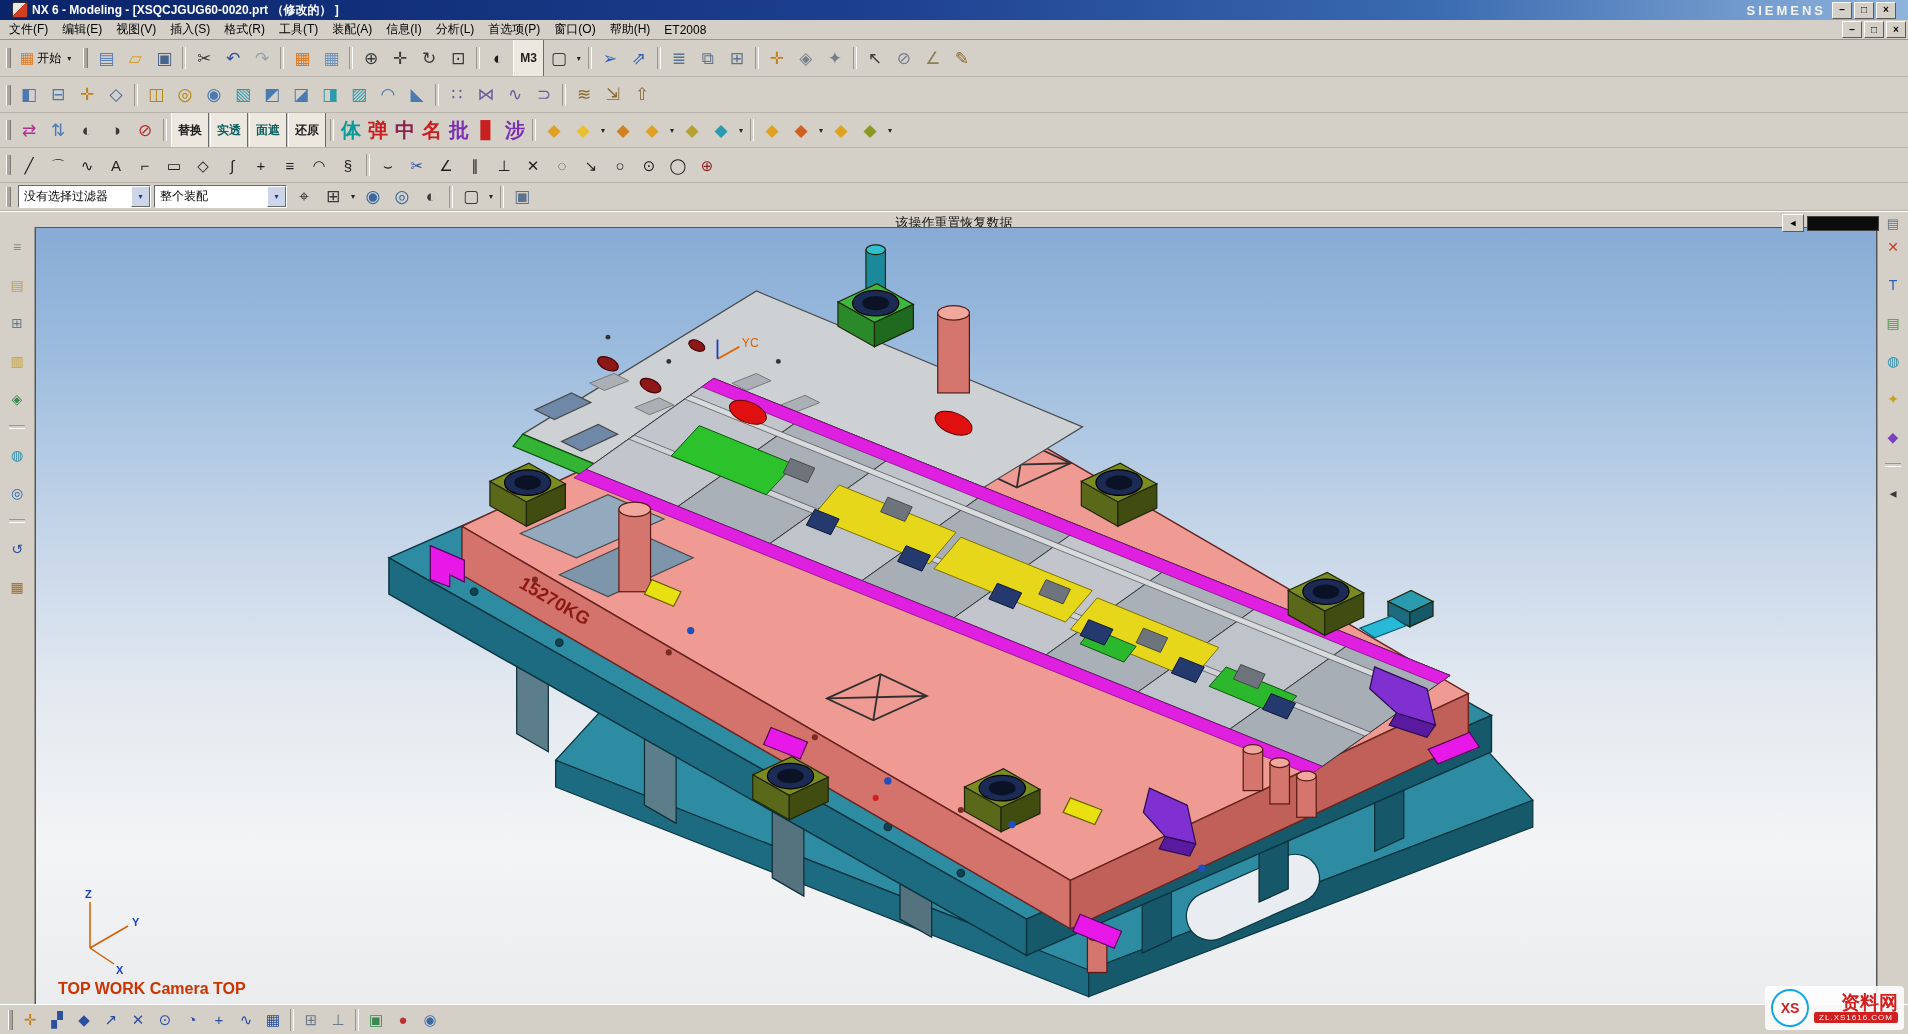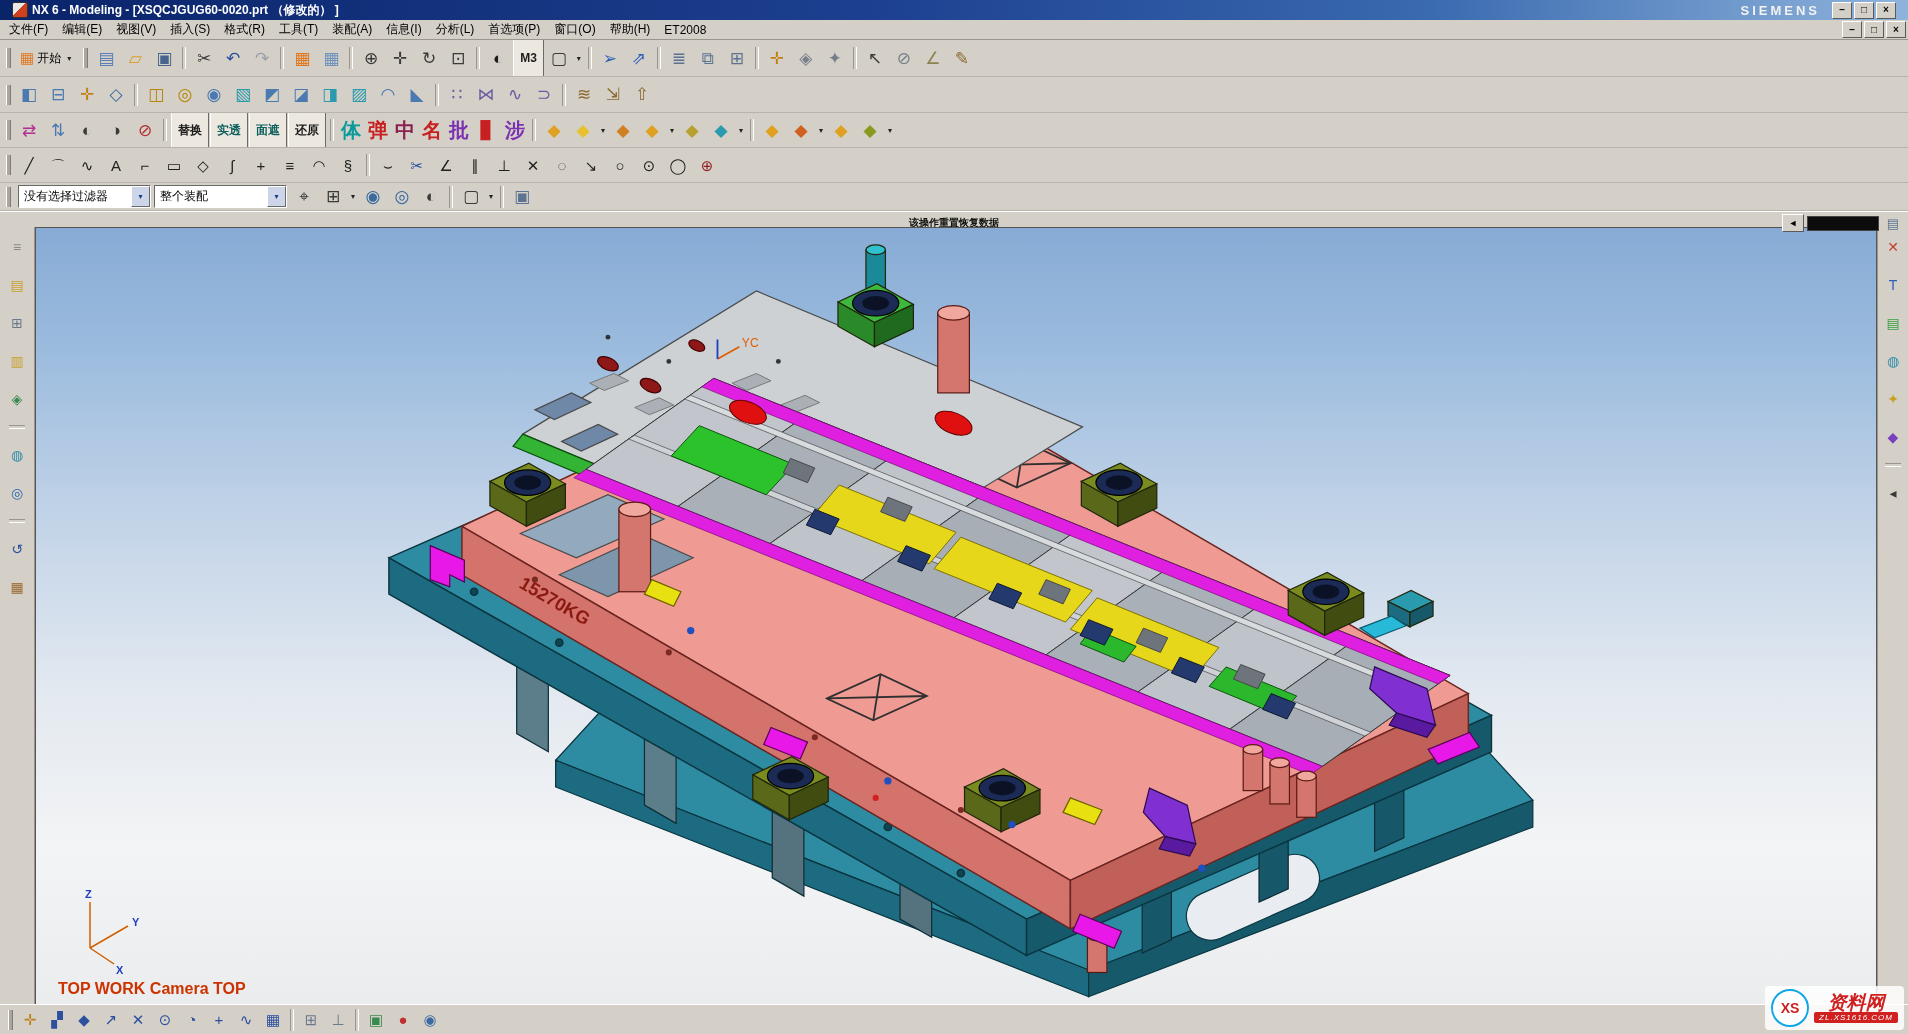--- a/index.html
+++ b/index.html
@@ -10,21 +10,21 @@
   }
   
   .titlebar{
     height:20px;display:flex;align-items:center;padding:0 12px;
     background:linear-gradient(90deg,#0a246a 0%,#1c3f8f 45%,#3a6ab0 75%,#8fb4dc 100%);
     color:#fff;font-size:12px;font-weight:bold;
   }
   .appicon{width:14px;height:14px;margin-right:4px;border-radius:2px;
     background:linear-gradient(135deg,#e8e8e8 45%,#d04020 45%);border:1px solid #333;}
   .tb-title{flex:1;white-space:nowrap;overflow:hidden;}
-  .brand{letter-spacing:3px;font-size:13px;margin-right:10px;color:#f2f2f2;}
+  .brand{letter-spacing:3px;font-size:13px;margin-right:4px;color:#f2f2f2;}
   .winbtn{width:18px;height:15px;margin-left:2px;background:#d4d0c8;color:#000;
     border:1px solid;border-color:#fff #5a5a5a #5a5a5a #fff;font-size:10px;font-weight:bold;
     display:grid;place-items:center;line-height:1;}
   
   .menubar{height:19px;display:flex;align-items:center;background:#d4d0c8;
     border-bottom:1px solid #9a968e;font-size:12px;padding:0 2px;}
   .menus{display:flex;align-items:center;}
   .menu-item{padding:1px 7px;white-space:nowrap;}
   .mdi{margin-left:auto;display:flex;}
   
@@ -48,21 +48,21 @@
   .selbar{height:27px;display:flex;align-items:center;background:#d4d0c8;
     border-bottom:1px solid #b8b4ac;padding-left:2px;gap:3px;}
   .dd{display:flex;align-items:center;height:21px;background:#fff;font-size:12px;
     border:1px solid;border-color:#6a6a6a #fff #fff #6a6a6a;padding-left:5px;}
   .ddv{min-width:104px;white-space:nowrap;}
   .ddb{width:17px;height:19px;margin-left:3px;background:#cdd6e8;color:#1a3a8a;font-size:8px;
     display:grid;place-items:center;border:1px solid;border-color:#fff #6a6a6a #6a6a6a #fff;}
   
   .promptbar{height:22px;position:relative;display:flex;align-items:center;background:#d4d0c8;
     border-top:1px solid #fff;border-bottom:2px solid #8a867e;}
-  .prompt-msg{position:absolute;left:0;right:0;text-align:center;font-size:10px;font-weight:bold;color:#111;}
+  .prompt-msg{position:absolute;left:0;right:0;text-align:center;font-size:13px;font-weight:normal;color:#111;}
   .prompt-right{margin-left:auto;display:flex;align-items:center;gap:3px;padding-right:4px;z-index:1;}
   .pbtn{width:20px;height:16px;background:#d4d0c8;font-size:9px;display:grid;place-items:center;
     border:1px solid;border-color:#fff #5a5a5a #5a5a5a #fff;}
   .pblack{width:70px;height:13px;background:#0c0c0c;border:1px solid #444;}
   .tbi.small{width:20px;height:18px;font-size:13px;color:#5c7490;}
   
   .main{position:absolute;top:227px;left:0;right:0;bottom:29px;display:flex;}
   .vrow{display:flex;flex-direction:column;align-items:center;gap:14px;padding-top:8px;}
   .vrow .tbi{width:22px;height:22px;font-size:14px;}
   .vrow .tsep{width:16px;height:2px;margin:0;border:none;border-top:1px solid #9a968e;border-bottom:1px solid #fff;}
@@ -75,21 +75,21 @@
   .triad{position:absolute;left:30px;bottom:28px;}
   
   .bottombar{position:absolute;left:0;right:0;bottom:0;height:29px;display:flex;align-items:center;
     background:#d4d0c8;border-top:1px solid #fff;padding-left:4px;}
   .bottombar .tbi{width:24px;height:24px;font-size:15px;}
   
   .watermark{position:absolute;right:4px;bottom:4px;z-index:20;display:flex;align-items:center;gap:5px;
     background:rgba(255,255,255,.85);padding:3px 6px;border-radius:4px;}
   .wm-circle{width:34px;height:34px;border-radius:50%;border:2px solid #0ea5e9;background:#fff;
     color:#d02020;font-weight:bold;font-size:14px;display:grid;place-items:center;}
-  .wm-col{display:flex;flex-direction:column;align-items:center;font-style:italic;}
+  .wm-col{display:flex;flex-direction:column;align-items:flex-end;}
   .wm-title{color:#d02020;font-size:19px;font-weight:bold;line-height:1.05;text-shadow:0 0 2px #fff;}
   .wm-url{background:#d02020;color:#fff;font-size:8px;padding:1px 5px;border-radius:2px;letter-spacing:1px;}
 </style>
 </head>
 <body>
 
 <div class="titlebar">
   <span class="appicon"></span>
   <span class="tb-title">NX 6 - Modeling - [XSQCJGUG60-0020.prt （修改的） ]</span>
   <span class="brand">SIEMENS</span>

